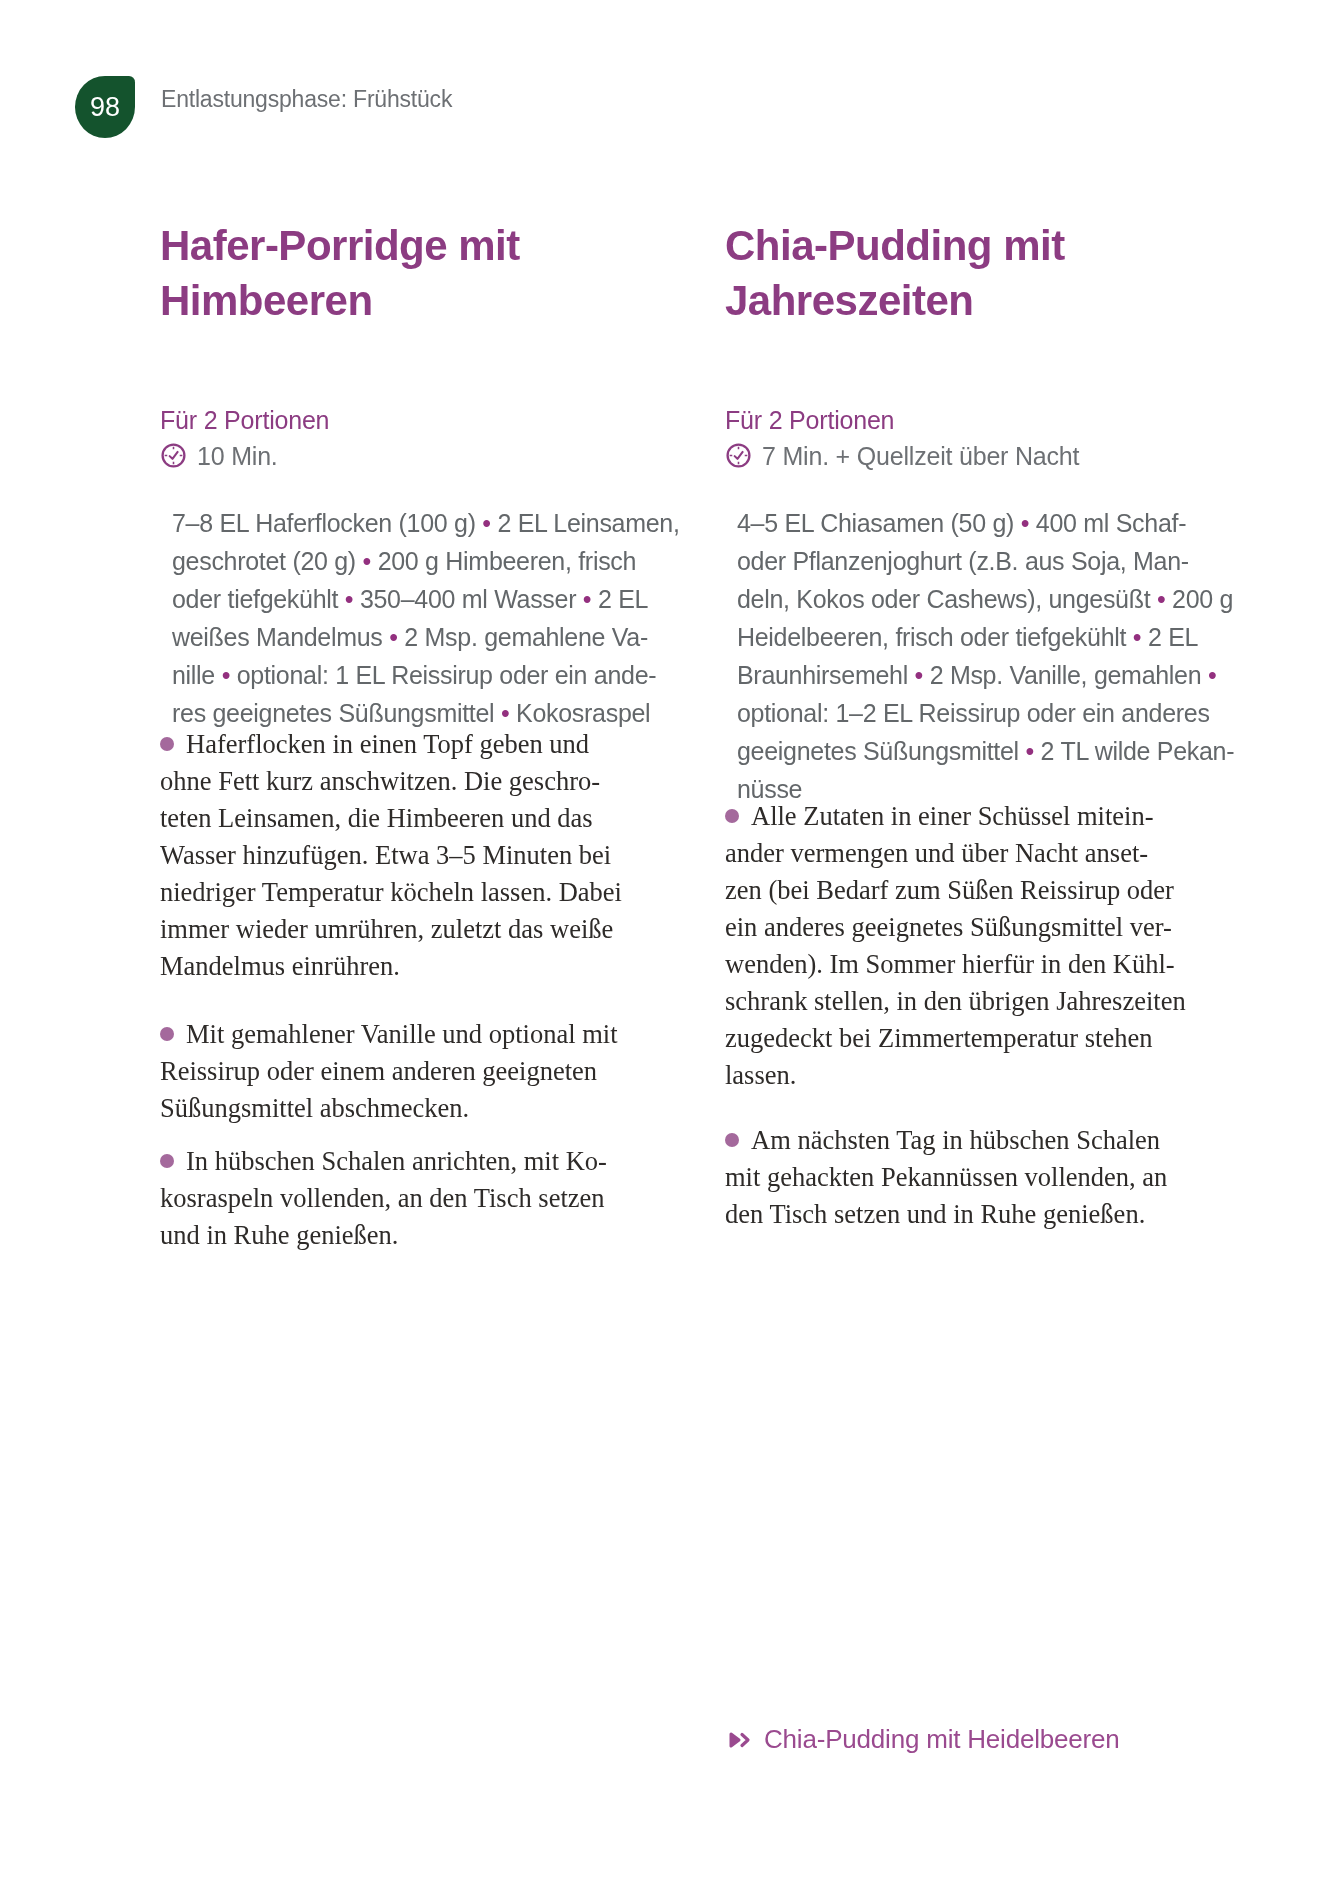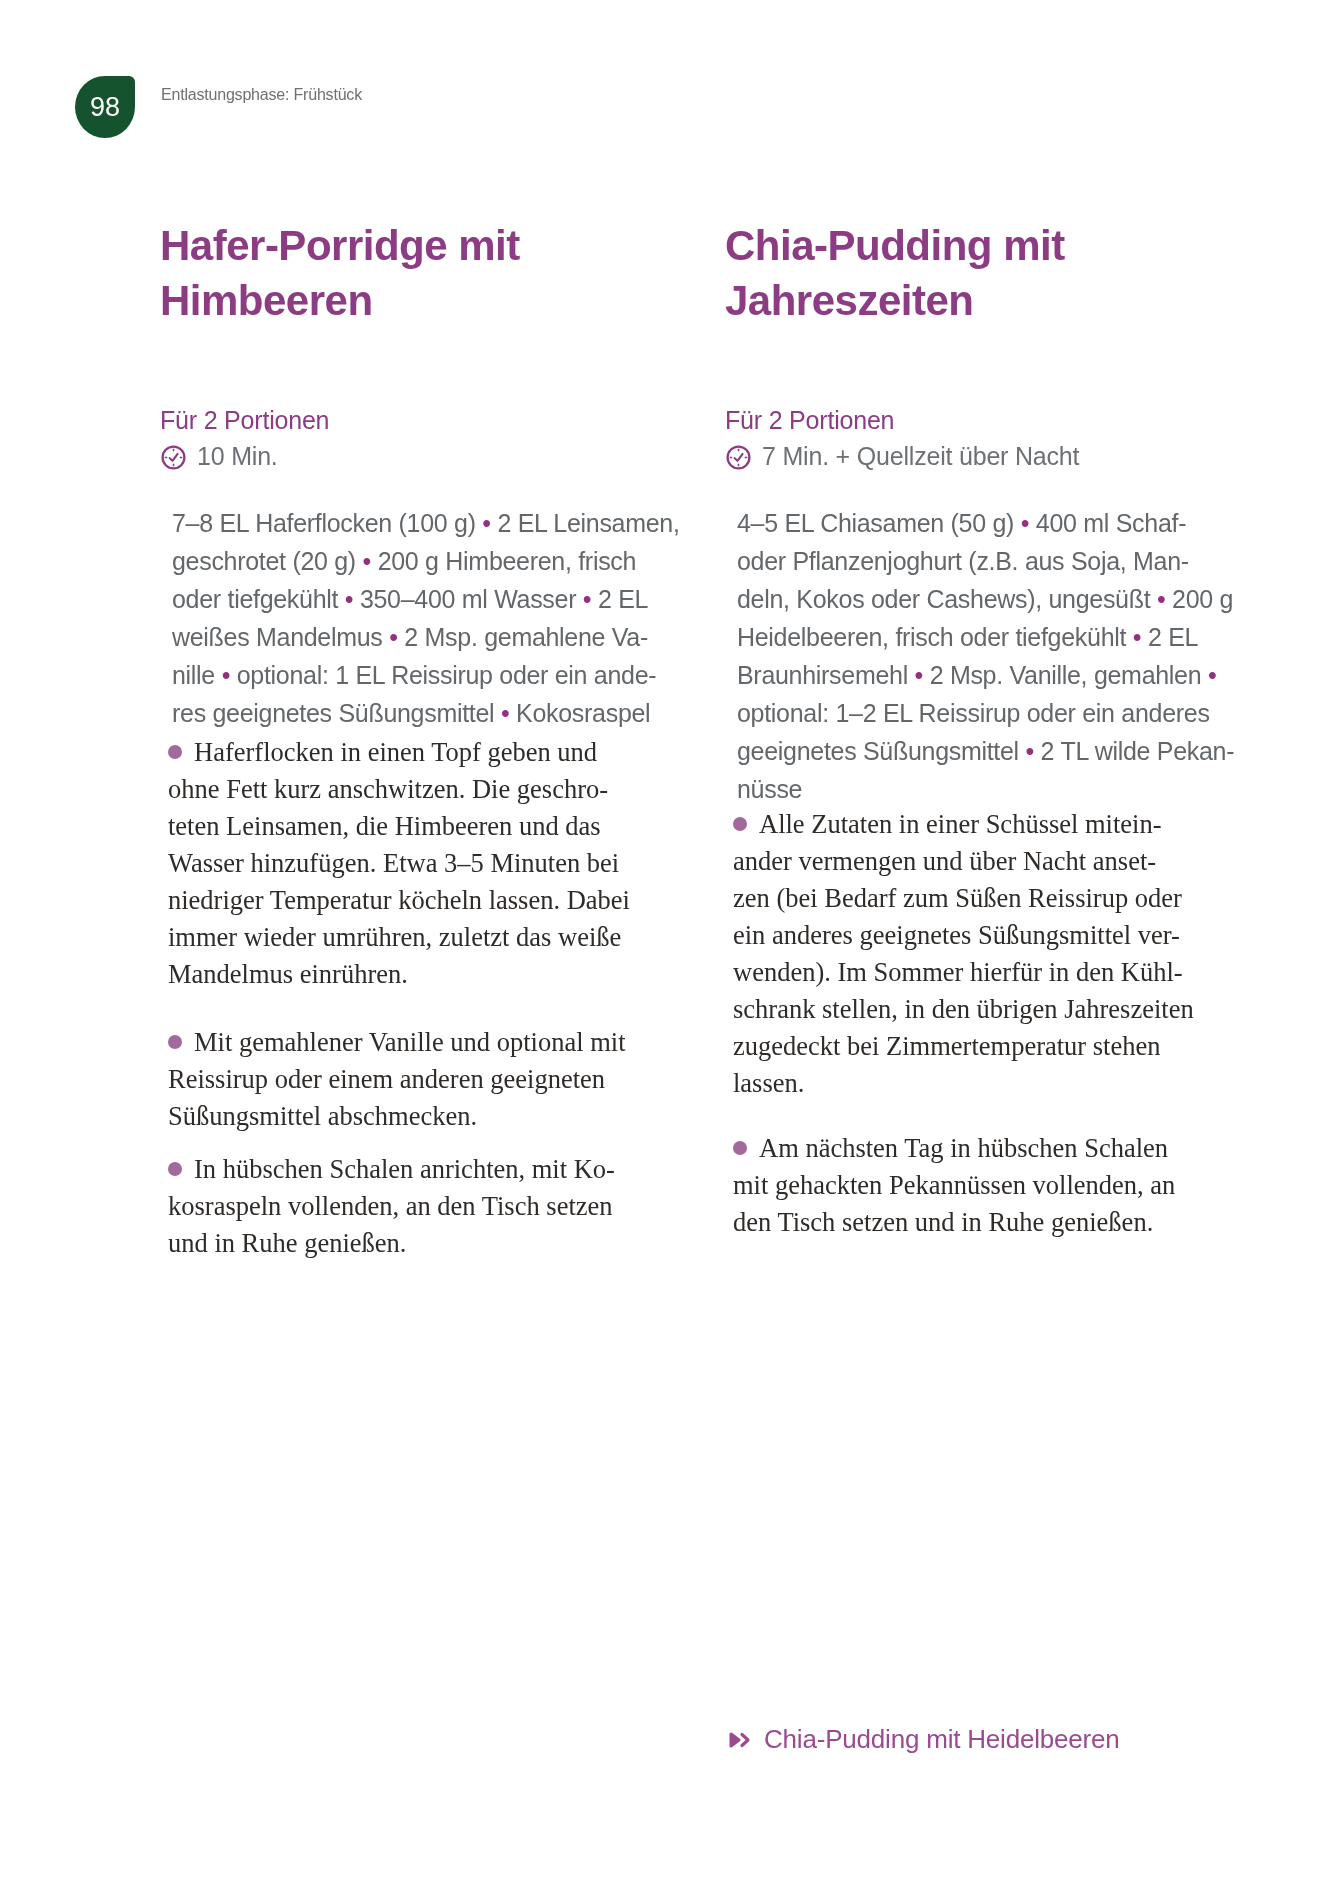--- a/index.html
+++ b/index.html
@@ -11,50 +11,50 @@
   
   .page-badge{
     position:absolute;left:75px;top:76px;width:60px;height:62px;
     background:#14532d;color:#fff;
     border-radius:50% 10% 50% 50%;
     display:flex;align-items:center;justify-content:center;
     font-size:27px;
   }
   .page-header-title{
     position:absolute;left:161px;top:86px;
-    font-size:16px;color:#6d7074;letter-spacing:-0.2px;
+    font-size:23px;color:#6d7074;letter-spacing:-0.2px;
   }
   
   .col{position:absolute;top:0;width:540px;}
   .col-left{left:160px;}
   .col-right{left:725px;}
   .recipe-title{
     position:absolute;top:218px;left:0;margin:0;
     font-size:42px;line-height:55px;font-weight:700;
     color:#8c3c82;letter-spacing:-0.5px;white-space:pre;
   }
   .servings{
     position:absolute;top:406px;left:0;
     font-size:25px;color:#8c3c82;letter-spacing:-0.2px;
   }
   .time-row{
     position:absolute;top:442px;left:0;
-    display:flex;align-items:flex-end;gap:10px;
+    display:flex;align-items:flex-start;gap:10px;
     font-size:25px;color:#6d7074;letter-spacing:-0.2px;
   }
   .clock-svg{flex:0 0 auto;display:block;}
   .ingredients{
     position:absolute;top:492px;left:0;margin:12px;
     font-size:25px;line-height:38px;color:#63676a;
     letter-spacing:-0.3px;white-space:pre;
   }
   .ingredients .dot{color:#93307f;}
   
   .step{
-    position:absolute;left:0;margin:8px;
+    position:absolute;left:0;margin:0;
     font-family:"Liberation Serif", serif;
     font-size:26.5px;line-height:37px;color:#2e2b29;
   }
   .step-text{white-space:pre;}
   .bullet{
     display:inline-block;width:14px;height:14px;border-radius:50%;
     background:#a4699c;margin-right:12px;transform:translateY(-2px);
   }
   .l-s1{top:726px;} .l-s2{top:1016px;} .l-s3{top:1143px;}
   .r-s1{top:798px;} .r-s2{top:1122px;}

